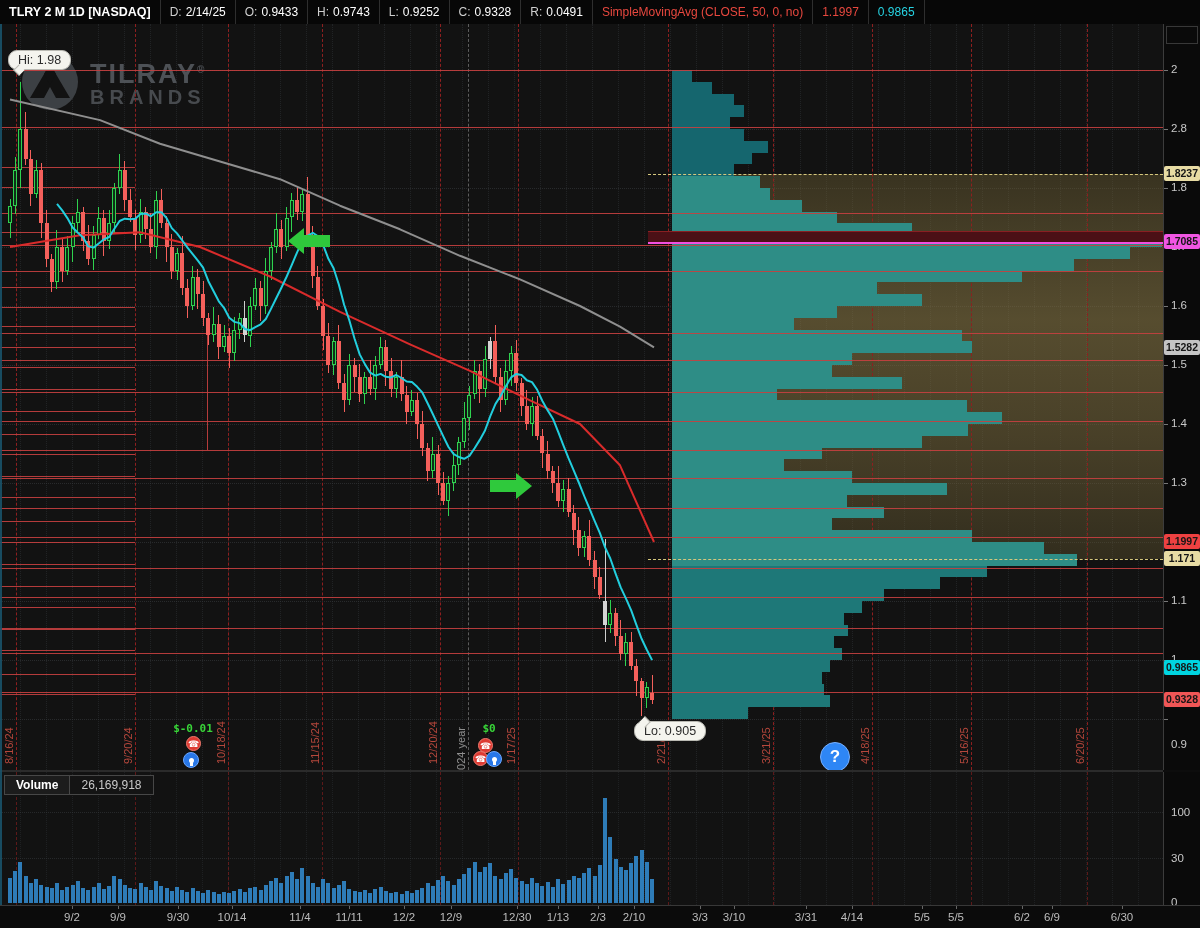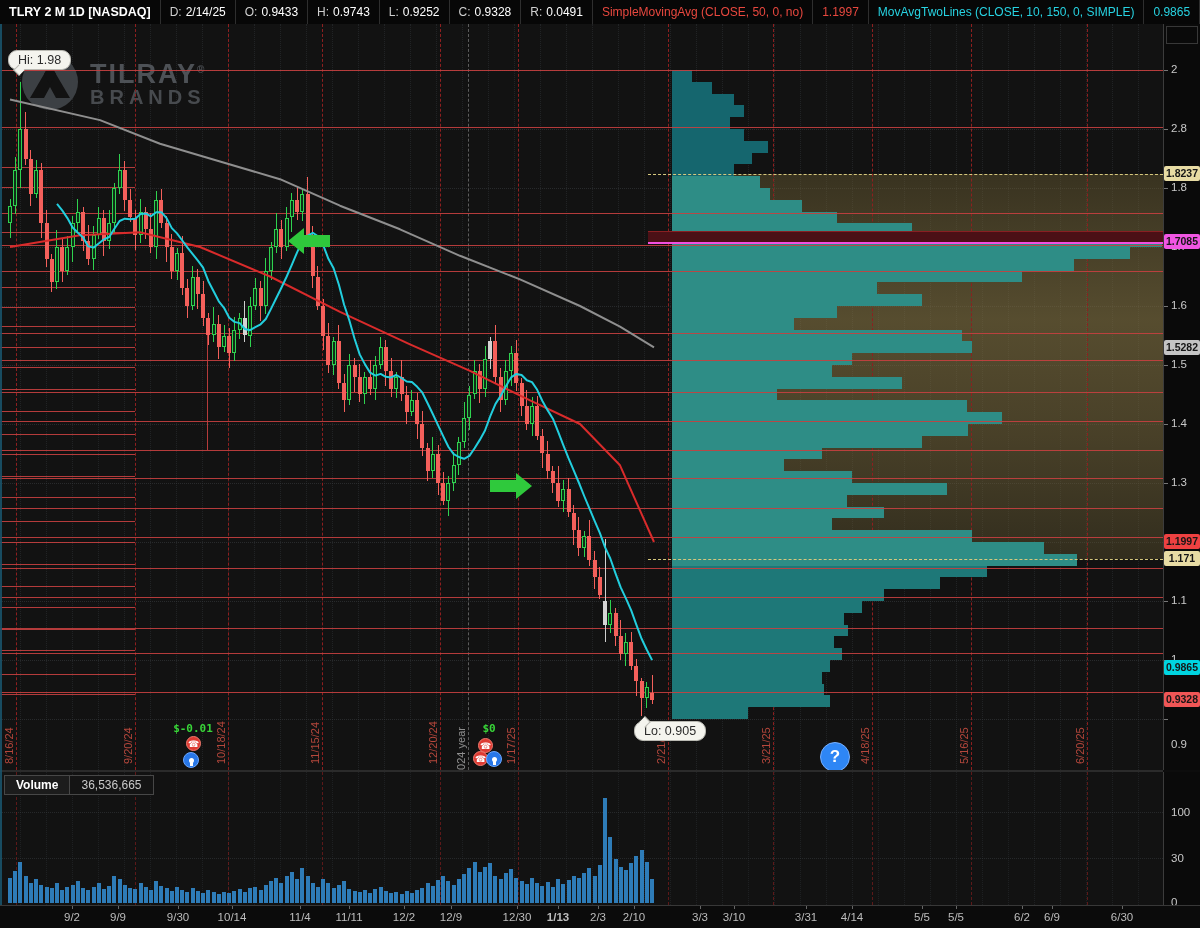--- a/index.html
+++ b/index.html
@@ -122,23 +122,20 @@
     </div>
     <div class="hseg">
       <span class="lab">R:</span>
       <span class="val">0.0491</span>
     </div>
     <div class="hseg st-red">
       <span>SimpleMovingAvg (CLOSE, 50, 0, no)</span>
     </div>
     <div class="hseg st-red">
       <span>1.1997</span>
-    </div>
-    <div class="hseg st-cyan">
-      <span>MovAvgTwoLines (CLOSE, 10, 150, 0, SIMPLE)</span>
     </div>
     <div class="hseg st-cyan">
       <span>0.9865</span>
     </div>
 
   </div>
 
   <div id="plot">
     <div id="wm">
       <div class="wm-row">
@@ -650,21 +647,21 @@
       <div class="bubble" style="top: 316.362px; background: rgb(196, 196, 196); color: rgb(22, 22, 22);">1.5282</div>
       <div class="bubble" style="top: 510.177px; background: rgb(238, 65, 65); color: rgb(22, 22, 22);">1.1997</div>
       <div class="bubble" style="top: 527.11px; background: rgb(232, 220, 164); color: rgb(22, 22, 22);">1.171</div>
       <div class="bubble" style="top: 635.965px; background: rgb(0, 212, 224); color: rgb(22, 22, 22);">0.9865</div>
       <div class="bubble" style="top: 667.648px; background: rgb(240, 86, 86); color: rgb(22, 22, 22);">0.9328</div>
     </div>
 
   <div id="vpanel">
     <div id="vheader">
       <span class="vh1">Volume</span>
-      <span class="vh2">36,536,665</span>
+      <span class="vh2">26,169,918</span>
     </div>
   <div class="vgrid2" style="left: 20px;"></div>
       <div class="vgrid2" style="left: 46px;"></div>
       <div class="vgrid2" style="left: 72px;"></div>
       <div class="vgrid2" style="left: 98px;"></div>
       <div class="vgrid2" style="left: 124px;"></div>
       <div class="vgrid2" style="left: 150px;"></div>
       <div class="vgrid2" style="left: 176px;"></div>
       <div class="vgrid2" style="left: 202px;"></div>
       <div class="vgrid2" style="left: 228px;"></div>
@@ -860,21 +857,21 @@
       <div class="dlabel" style="left: 300px;">11/4</div>
       <div class="dtick" style="left: 349px;"></div>
       <div class="dlabel" style="left: 349px;">11/11</div>
       <div class="dtick" style="left: 404px;"></div>
       <div class="dlabel" style="left: 404px;">12/2</div>
       <div class="dtick" style="left: 451px;"></div>
       <div class="dlabel" style="left: 451px;">12/9</div>
       <div class="dtick" style="left: 517px;"></div>
       <div class="dlabel" style="left: 517px;">12/30</div>
       <div class="dtick" style="left: 558px;"></div>
-      <div class="dlabel" style="left: 558px; font-weight: bold;">1/13</div>
+      <div class="dlabel" style="left: 558px;">1/13</div>
       <div class="dtick" style="left: 598px;"></div>
       <div class="dlabel" style="left: 598px;">2/3</div>
       <div class="dtick" style="left: 634px;"></div>
       <div class="dlabel" style="left: 634px;">2/10</div>
       <div class="dtick" style="left: 700px;"></div>
       <div class="dlabel" style="left: 700px;">3/3</div>
       <div class="dtick" style="left: 734px;"></div>
       <div class="dlabel" style="left: 734px;">3/10</div>
       <div class="dtick" style="left: 806px;"></div>
       <div class="dlabel" style="left: 806px;">3/31</div>

